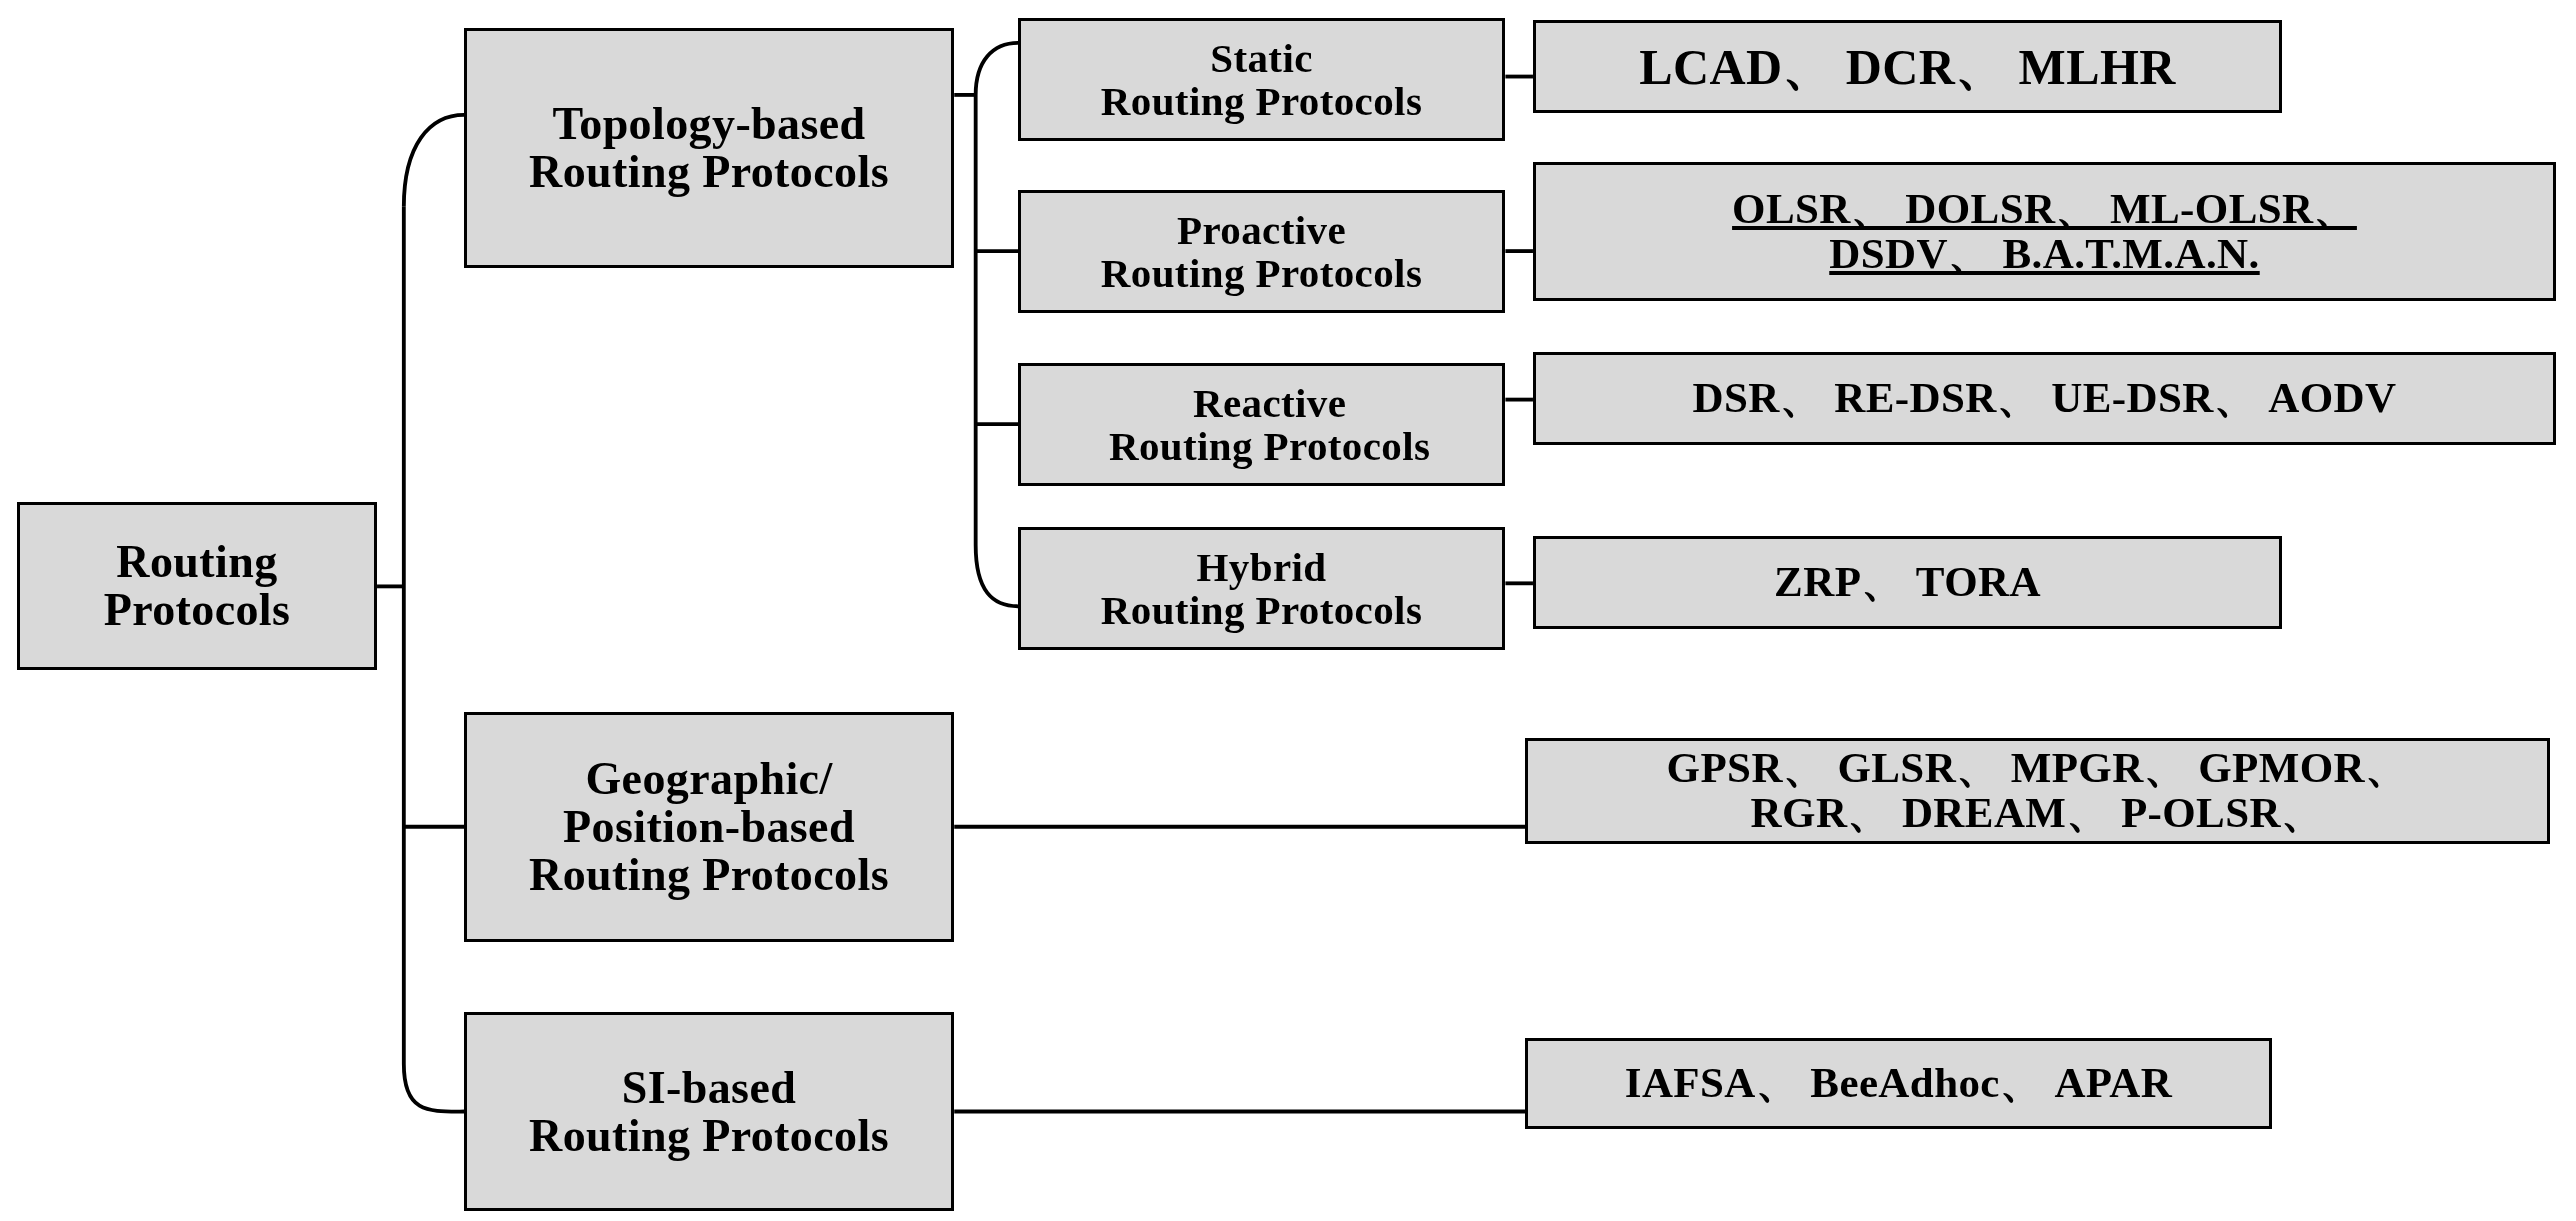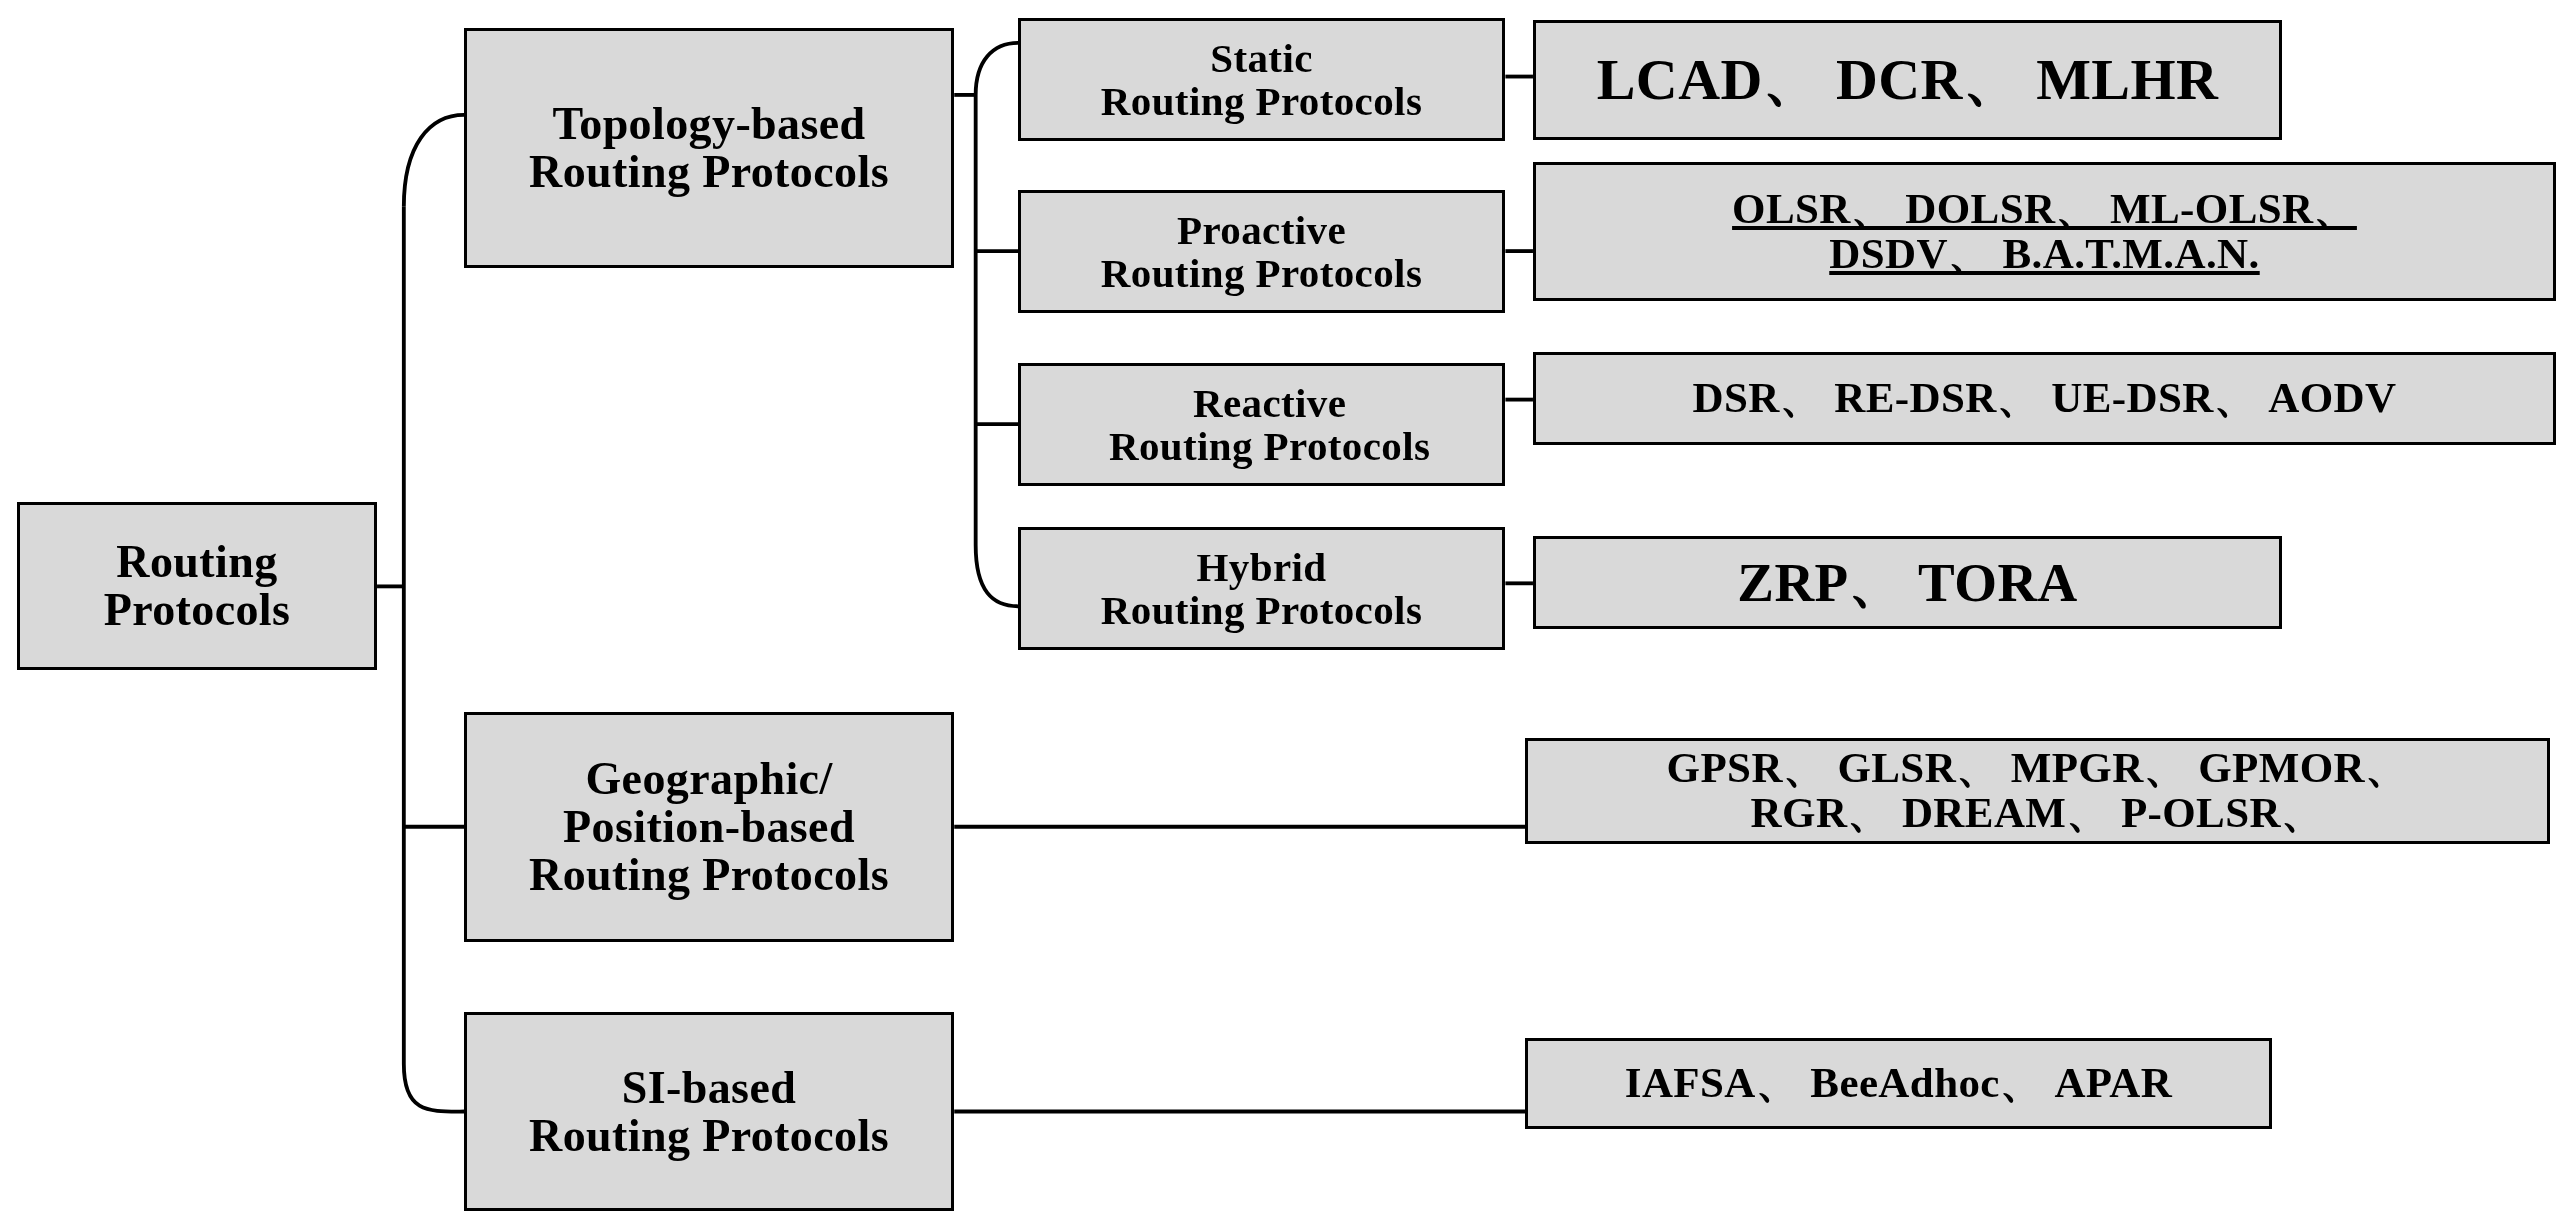--- a/index.html
+++ b/index.html
@@ -32,24 +32,24 @@
   #n-geo{     left:464px; top:712px;  width:490px; height:230px; font-size:46px;}
   #n-si{      left:464px; top:1012px; width:490px; height:199px; font-size:46px;}
 
   
   #n-static{  left:1018px; top:18.4px;  width:487px; height:123px; font-size:41px;}
   #n-proactive{left:1018px;top:190px; width:487px; height:123px; font-size:41px;}
   #n-reactive{left:1018px; top:363px; width:487px; height:123px; font-size:41px;padding-left:24px;}
   #n-hybrid{  left:1018px; top:527px; width:487px; height:123px; font-size:41px;}
 
   
-  #n-lcad{  left:1533px; top:20px;   width:749px;  height:120px; font-size:58px;}
+  #n-lcad{  left:1533px; top:20px;   width:749px;  height:93px; font-size:50px;}
   #n-olsr{  left:1533px; top:162px;  width:1023px; height:139px; font-size:43px;text-decoration:underline;}
   #n-dsr{   left:1533px; top:352px;  width:1023px; height:93px; font-size:43px;}
-  #n-zrp{   left:1533px; top:536px;  width:749px;  height:93px; font-size:55px;}
+  #n-zrp{   left:1533px; top:536px;  width:749px;  height:93px; font-size:43px;}
   #n-gpsr{  left:1525px; top:738px;  width:1025px; height:106px; font-size:43px;}
   #n-iafsa{ left:1525px; top:1038px; width:747px;  height:91px; font-size:43px;}
 
   #wires{position:absolute;left:0;top:0;width:2576px;height:1221px;pointer-events:none;}
   #wires path,#wires line{fill:none;stroke:#000000;stroke-width:5;}
 </style>
 </head>
 <body>
 
 <div id="stage">

